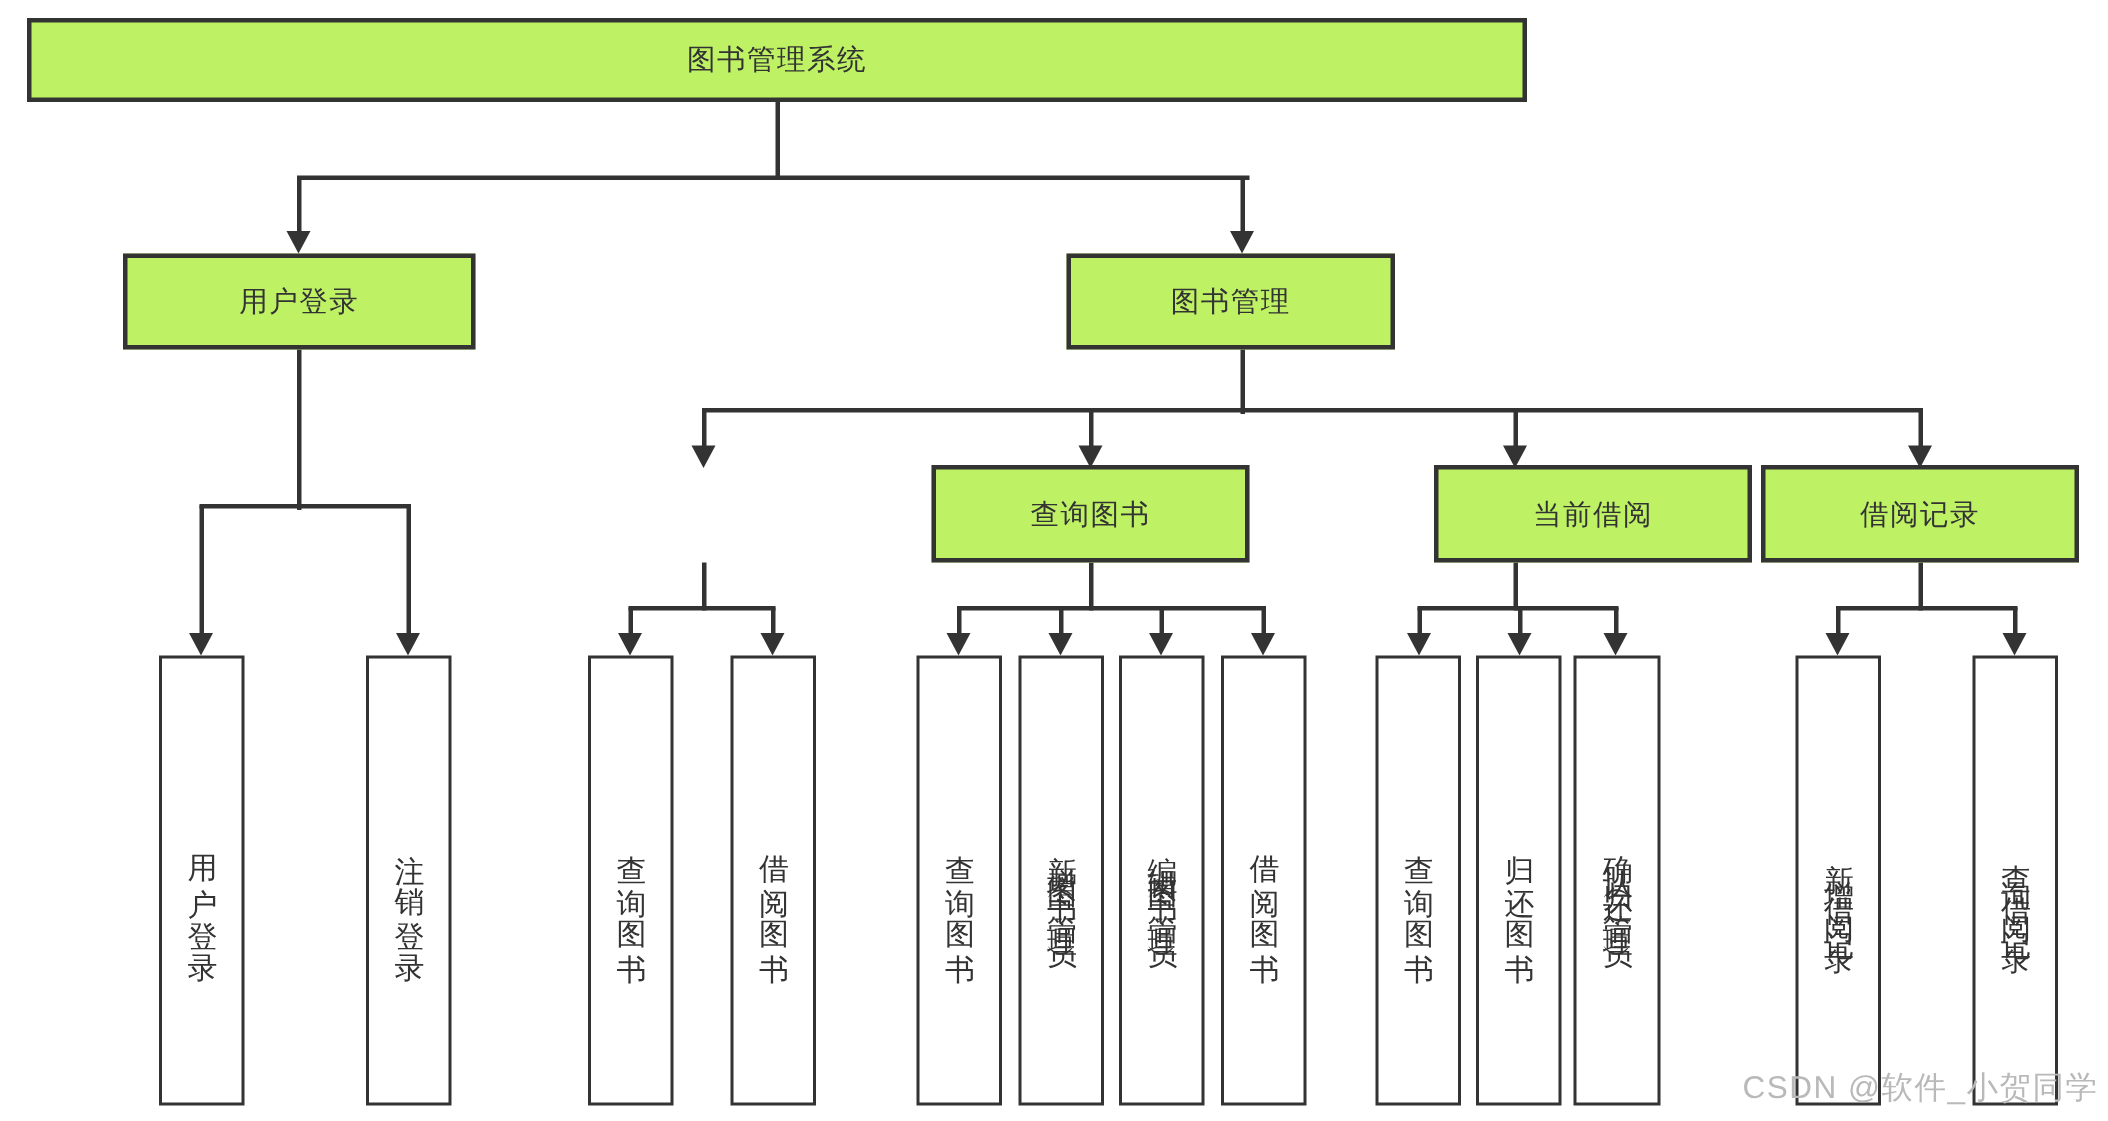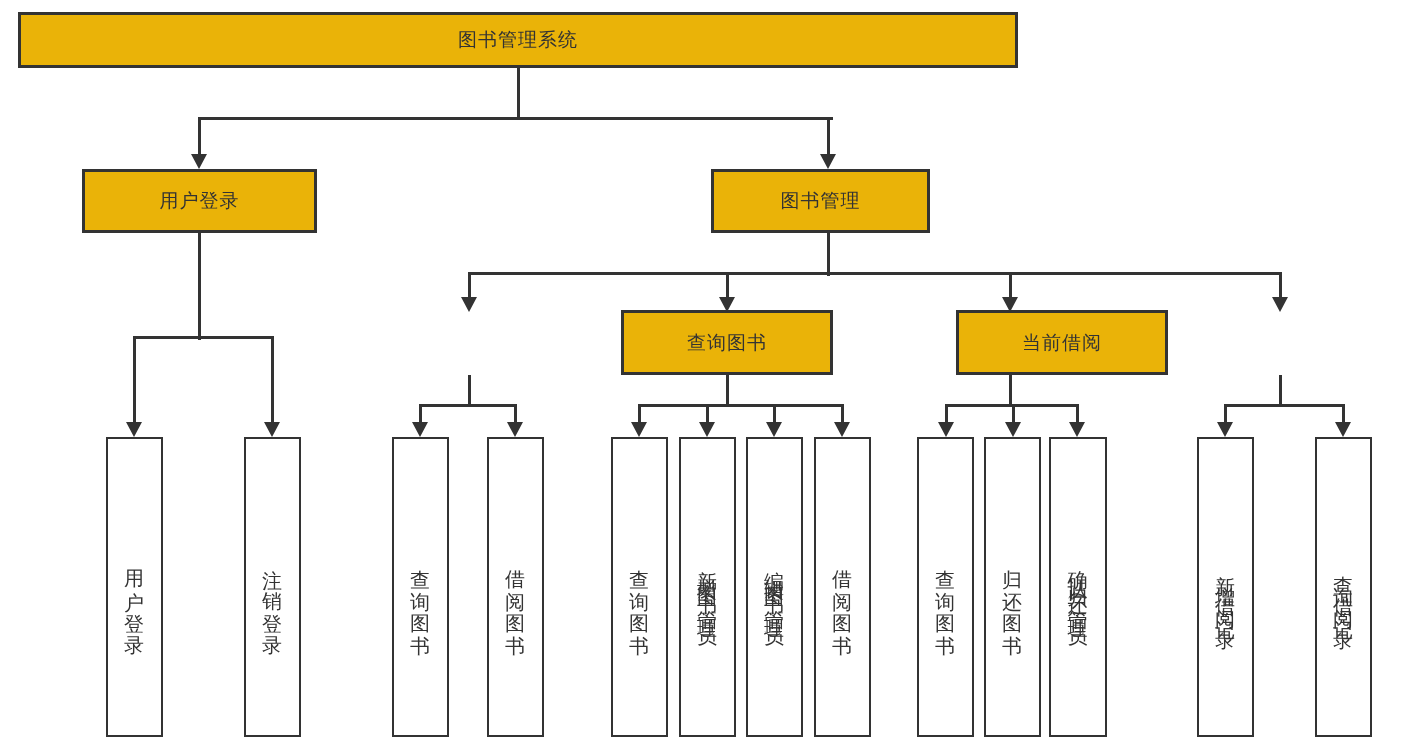--- a/index.html
+++ b/index.html
@@ -2,21 +2,21 @@
 <html><head>
 <meta charset="utf-8">
 <style>
   html,body{margin:0;padding:0;background:#fff;}
   #stage{
     position:relative;width:1405px;height:747px;
     background:var(--bg,#ffffff);overflow:hidden;
     font-family:"Liberation Sans","DejaVu Sans",sans-serif;
   }
   .hbox{
-    position:absolute;box-sizing:border-box;background:#eab308;
+    position:absolute;box-sizing:border-box;background:#bef264;
     border:3px solid var(--border,#333333);
     display:flex;align-items:center;justify-content:center;
     font-size:19px;color:var(--text,#333333);
     z-index:2;letter-spacing:1px;
   }
   .vbox{
     position:absolute;box-sizing:border-box;background:#fff;
     border:2px solid var(--border,#333333);
     display:flex;align-items:center;justify-content:center;
     color:var(--text,#333333);z-index:2;
@@ -55,20 +55,23 @@
   <div class="hbox" style="left:711px;top:169px;width:219px;height:64px;">
     <span>图书管理</span>
   </div>
 
   <div class="hbox" style="left:621px;top:310px;width:212px;height:65px;">
     <span>查询图书</span>
   </div>
   <div class="hbox" style="left:956px;top:310px;width:212px;height:65px;">
     <span>当前借阅</span>
   </div>
+  <div class="hbox" style="left:1174px;top:310px;width:212px;height:65px;">
+    <span>借阅记录</span>
+  </div>
 
   <div class="vbox" style="left:106px;">
     <span class="vlabel sp4">用户登录</span>
   </div>
   <div class="vbox" style="left:244px;">
     <span class="vlabel sp4">注销登录</span>
   </div>
 
   <div class="vbox" style="left:392px;">
     <span class="vlabel sp4">查询图书</span>
@@ -100,20 +103,21 @@
     <span class="vlabel sp9">确认归还（管理员）</span>
   </div>
 
   <div class="vbox" style="left:1197px;">
     <span class="vlabel sp6">新增借阅记录</span>
   </div>
   <div class="vbox" style="left:1315px;">
     <span class="vlabel sp6">查询借阅记录</span>
   </div>
 
+  <div id="watermark">CSDN @软件_小贺同学</div>
 <div class="cline" style="left: 516.5px; top: 68px; width: 3px; height: 50px;"></div>
     <div class="cline" style="left: 197.5px; top: 116.5px; width: 635px; height: 3px;"></div>
     <div class="cline" style="left: 197.5px; top: 118px; width: 3px; height: 38px;"></div>
     <div class="cline" style="left: 826.5px; top: 118px; width: 3px; height: 38px;"></div>
     <div class="cline" style="left: 197.5px; top: 233px; width: 3px; height: 107px;"></div>
     <div class="cline" style="left: 132.5px; top: 335.5px; width: 141px; height: 3px;"></div>
     <div class="cline" style="left: 132.5px; top: 337px; width: 3px; height: 87px;"></div>
     <div class="cline" style="left: 270.5px; top: 337px; width: 3px; height: 87px;"></div>
     <div class="cline" style="left: 826.5px; top: 233px; width: 3px; height: 43px;"></div>
     <div class="cline" style="left: 467.5px; top: 271.5px; width: 814px; height: 3px;"></div>

